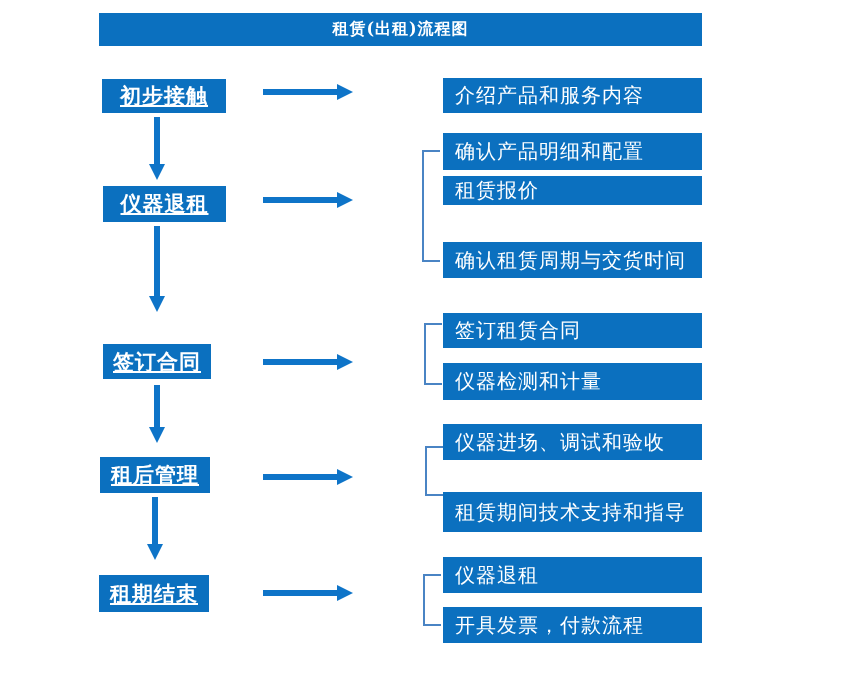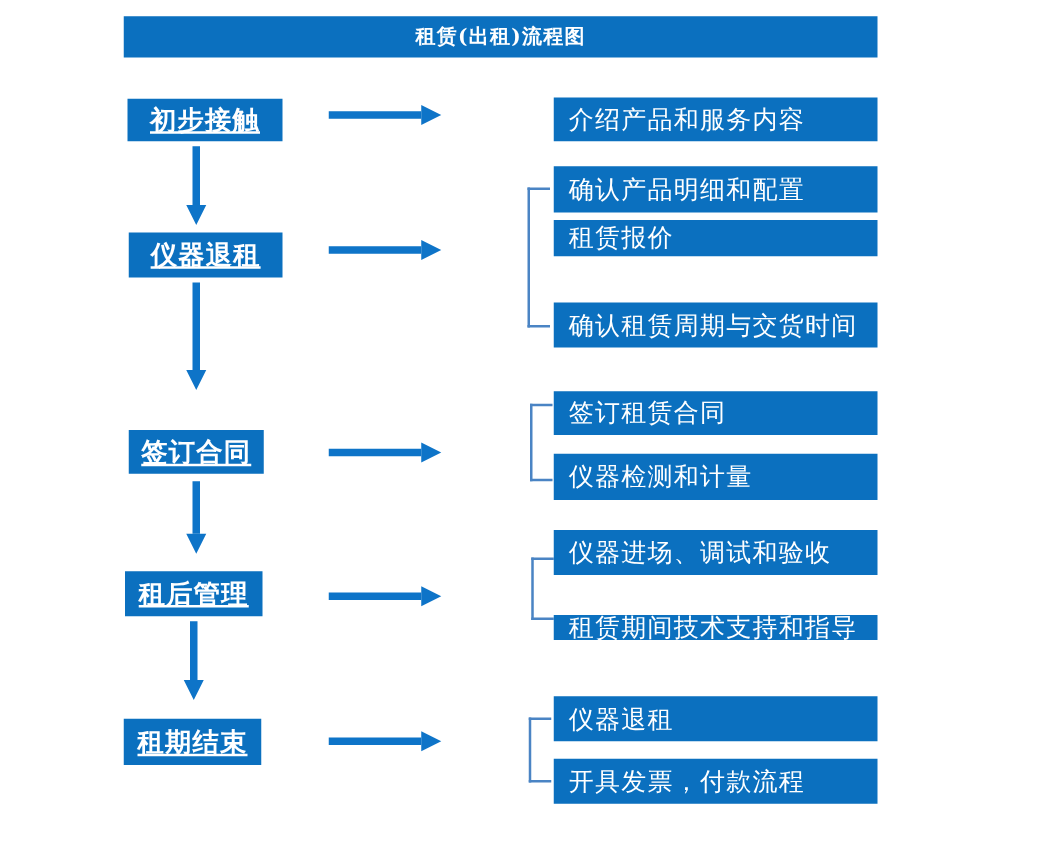--- a/index.html
+++ b/index.html
@@ -35,21 +35,21 @@
     display:flex;align-items:center;
     padding-left:12px;box-sizing:border-box;
   }
   #d0-0{top:78px;height:35px;}
   #d1-0{top:133px;height:37px;}
   #d1-1{top:176px;height:29px;}
   #d1-2{top:242px;height:36px;}
   #d2-0{top:313px;height:35px;}
   #d2-1{top:363px;height:37px;}
   #d3-0{top:424px;height:36px;}
-  #d3-1{top:492px;height:20px;}
+  #d3-1{top:492px;height:40px;}
   #d4-0{top:557px;height:36px;}
   #d4-1{top:607px;height:36px;}
   .harrow{
     position:absolute;left:263px;width:90px;height:16px;
     display:flex;align-items:center;
   }
   .harrow .shaft{flex:1;height:6px;background:#0E74C8;}
   .harrow .head{
     width:0;height:0;
     border-left:16px solid #0E74C8;

